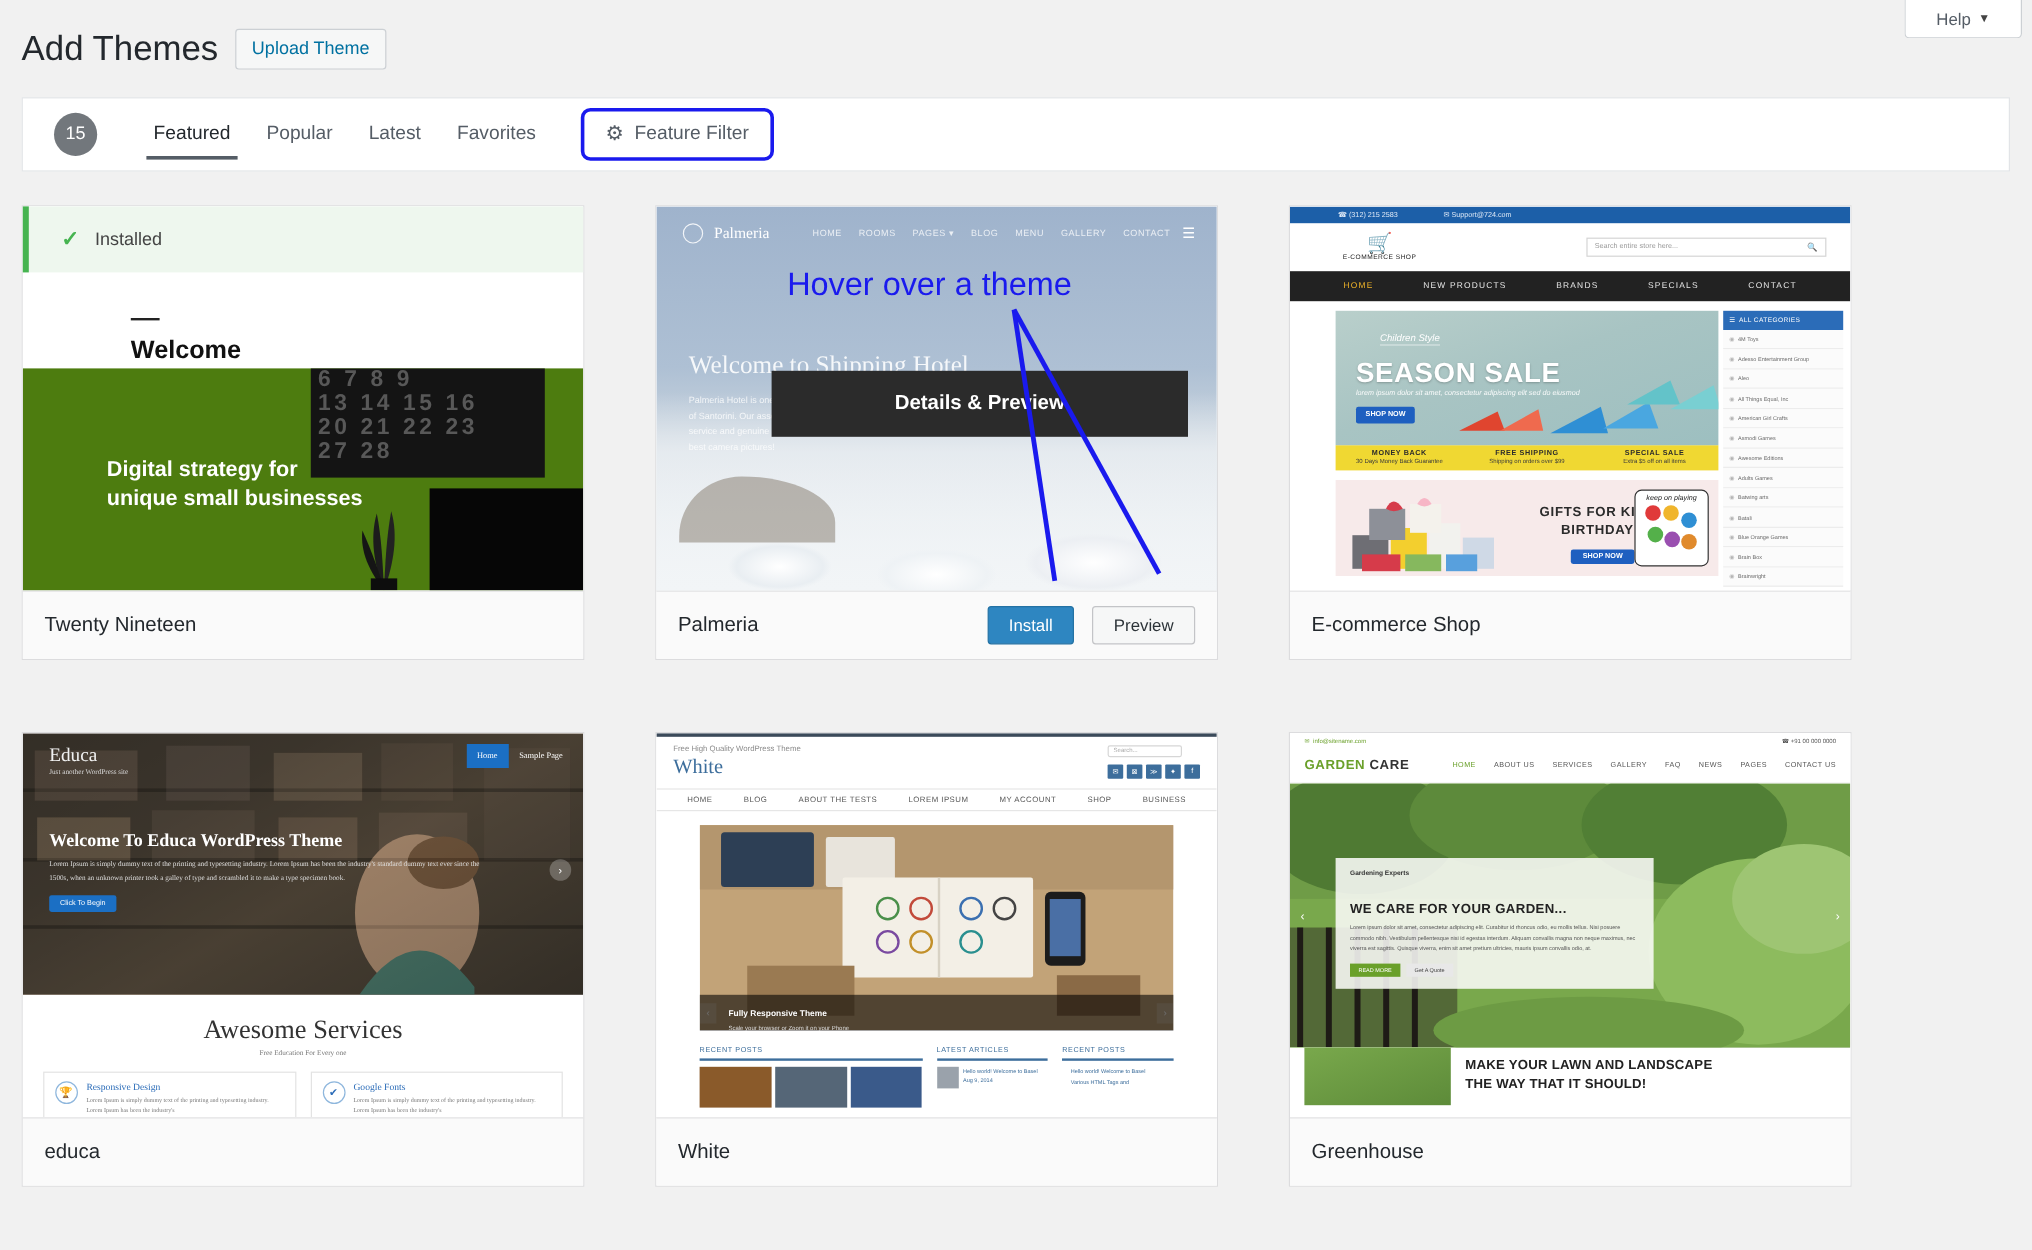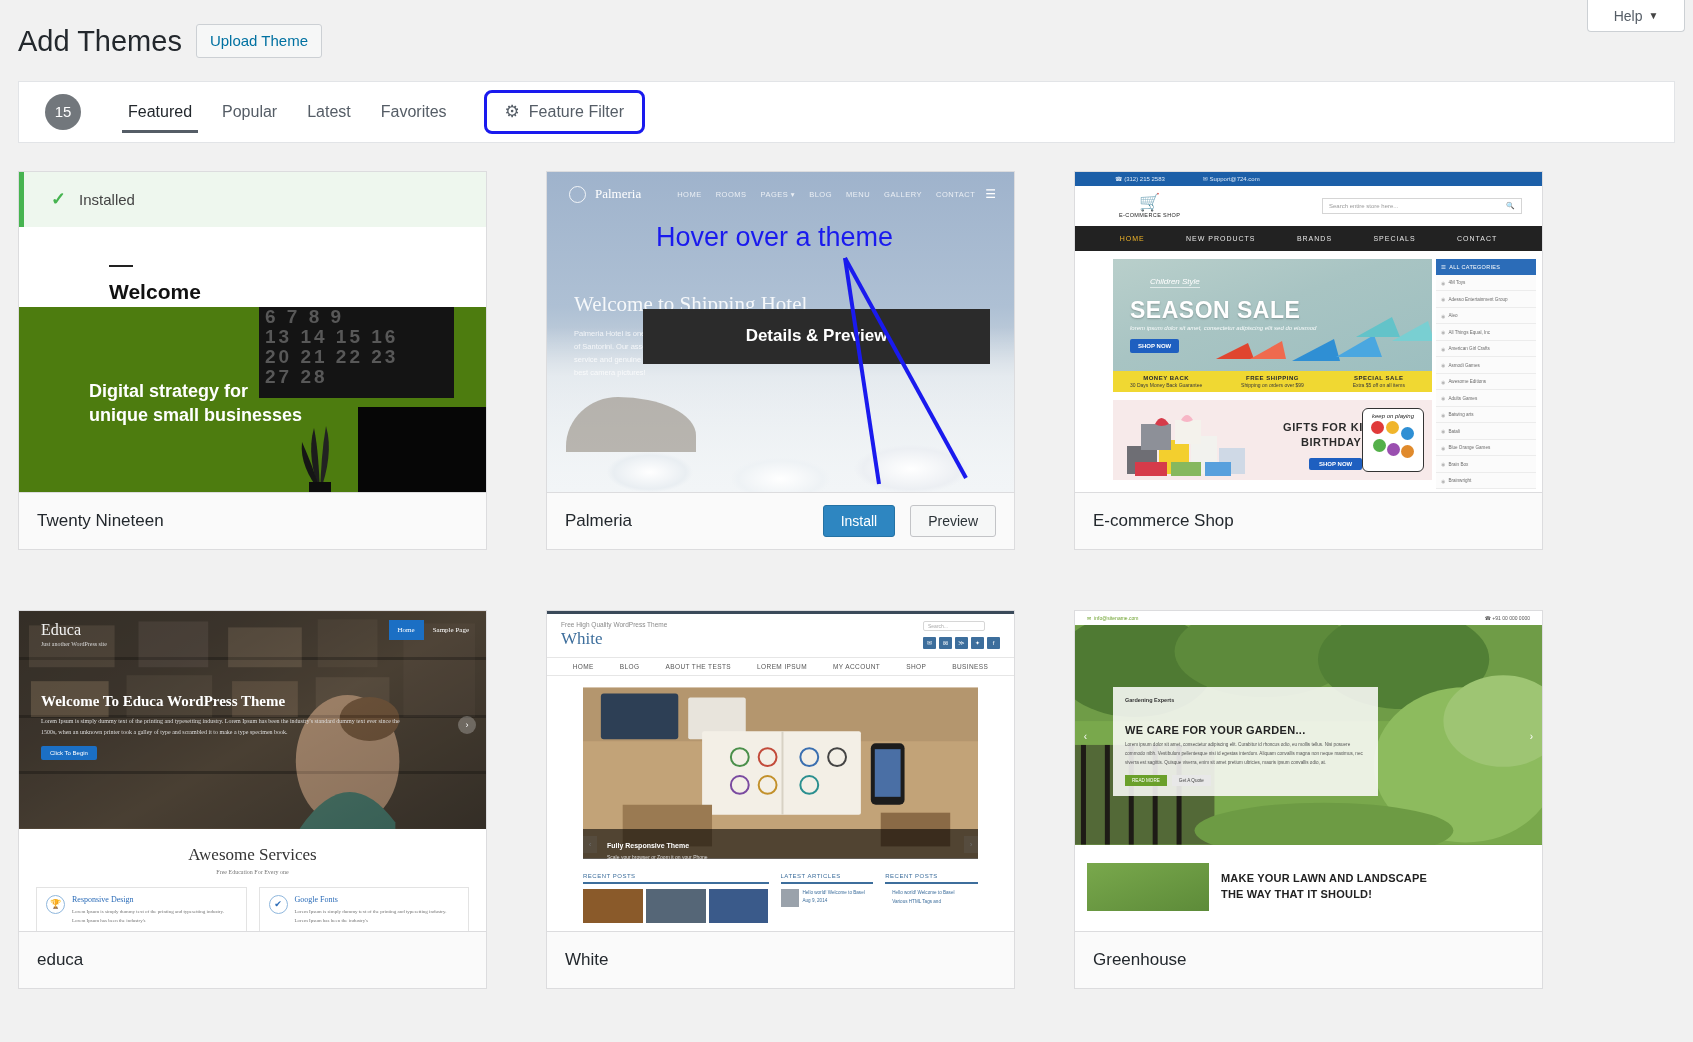--- a/index.html
+++ b/index.html
@@ -353,21 +353,21 @@
   .ed-arrow {
     position: absolute; right: 10px; top: 105px;
     width: 18px; height: 18px; border-radius: 50%; background: rgba(255,255,255,.25);
     color: #fff; font-size: 9px; display: flex; align-items: center; justify-content: center;
   }
   .ed-serv {
     text-align: center; padding-top: 16px;
   }
   .ed-serv h3 {
     font-family: "Liberation Serif", serif; font-weight: 400;
-    font-size: 17px; color: #333;
+    font-size: 22px; color: #333;
   }
   .ed-serv p {
     font-family: "Liberation Serif", serif; font-size: 6px; color: #777; margin-top: 4px;
   }
   .ed-cards { display: flex; gap: 12px; padding: 12px 17px 0 17px; }
   .ed-card {
     flex: 1; border: 1px solid #e3e3e3; padding: 7px 9px;
     display: flex; gap: 7px;
   }
   .ed-ico {
@@ -447,21 +447,21 @@
   .gh-card .k { font-size: 5.5px; font-weight: bold; color: #333; }
   .gh-card .h { font-size: 11px; font-weight: bold; color: #222; margin-top: 21px; letter-spacing: .3px; }
   .gh-card .p { font-size: 4.6px; color: #555; line-height: 1.95; margin-top: 5px; }
   .gh-card .btns { display: flex; gap: 5px; margin-top: 7px; }
   .gh-card .b1 { background: #6aa02a; color: #fff; font-size: 4.6px; padding: 3px 7px; }
   .gh-card .b2 { background: #e8e8e8; color: #444; font-size: 4.6px; padding: 3px 7px; }
   .gh-arrow {
     position: absolute; top: 105px; width: 13px; height: 13px;
     color: #fff; font-size: 10px; display: flex; align-items: center; justify-content: center;
   }
-  .gh-bottom { display: flex; padding: 18px 12px 0 12px; gap: 12px; align-items: center; }
+  .gh-bottom { display: flex; padding: 0 12px 0 12px; gap: 12px; align-items: center; }
   .gh-thumb { width: 122px; height: 48px; background: linear-gradient(160deg,#79a84c,#5d8b39); flex: none; }
   .gh-slogan { font-size: 11px; font-weight: bold; color: #222; line-height: 1.45; letter-spacing: .2px; }
 
   
   .anno {
     position: absolute; left: 0; top: 0; width: 1693px; height: 1042px;
     pointer-events: none; z-index: 40;
   }
   .anno-text {
     position: absolute; left: 656px; top: 222px;
@@ -877,20 +877,35 @@
     </div>
   </div>
 
   <div class="theme-card">
     <div class="screenshot">
       <div class="gh">
         <div class="gh-top">
           <span class="gh-mail">✉ <span>info@sitename.com</span></span>
           <span class="gh-phone">☎ <span>+91 00 000 0000</span></span>
         </div>
+        <div class="gh-header">
+          <div class="gh-logo">
+            <b>GARDEN</b> <span>CARE</span>
+          </div>
+          <div class="gh-nav">
+            <span class="on">HOME</span>
+            <span>ABOUT US</span>
+            <span>SERVICES</span>
+            <span>GALLERY</span>
+            <span>FAQ</span>
+            <span>NEWS</span>
+            <span>PAGES</span>
+            <span>CONTACT US</span>
+          </div>
+        </div>
         <div class="gh-hero">
           <svg viewBox="0 0 469 220" style="position:absolute;inset:0;width:100%;height:100%">
             <rect width="469" height="220" fill="#6f9c47"></rect>
             <ellipse cx="60" cy="40" rx="80" ry="52" fill="#4f7a33"></ellipse>
             <ellipse cx="190" cy="26" rx="90" ry="46" fill="#5d8a3b"></ellipse>
             <ellipse cx="330" cy="34" rx="86" ry="50" fill="#517f35"></ellipse>
             <rect x="0" y="96" width="469" height="124" fill="#79a84c"></rect>
             <ellipse cx="392" cy="140" rx="92" ry="78" fill="#8dbb5e"></ellipse>
             <ellipse cx="430" cy="96" rx="60" ry="46" fill="#9ec573"></ellipse>
             <rect x="0" y="120" width="140" height="100" fill="#2e2a22" opacity=".5"></rect>

